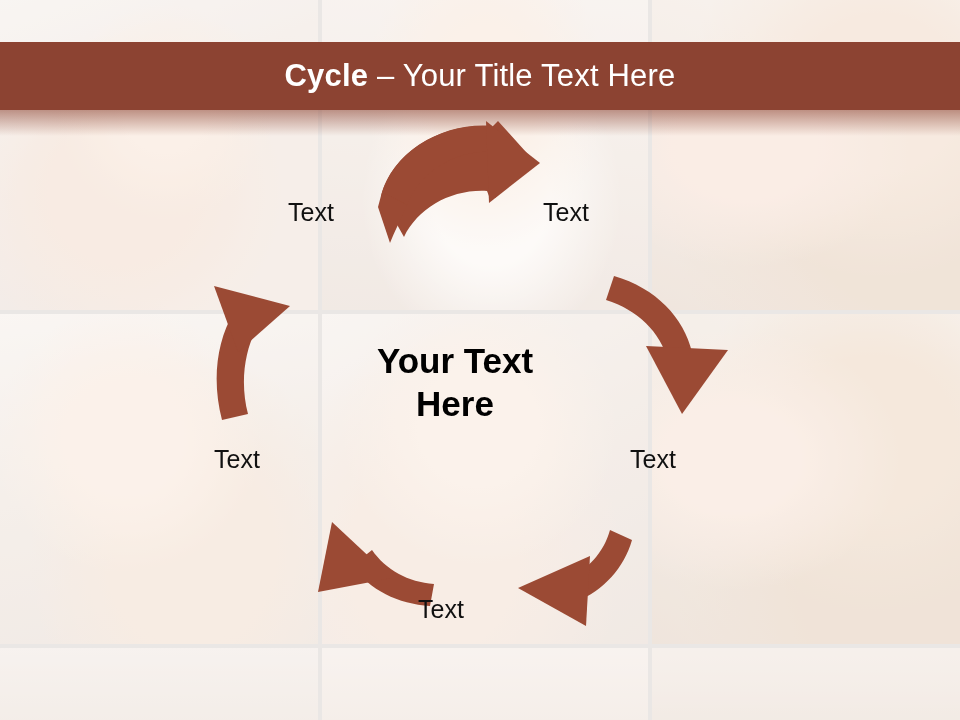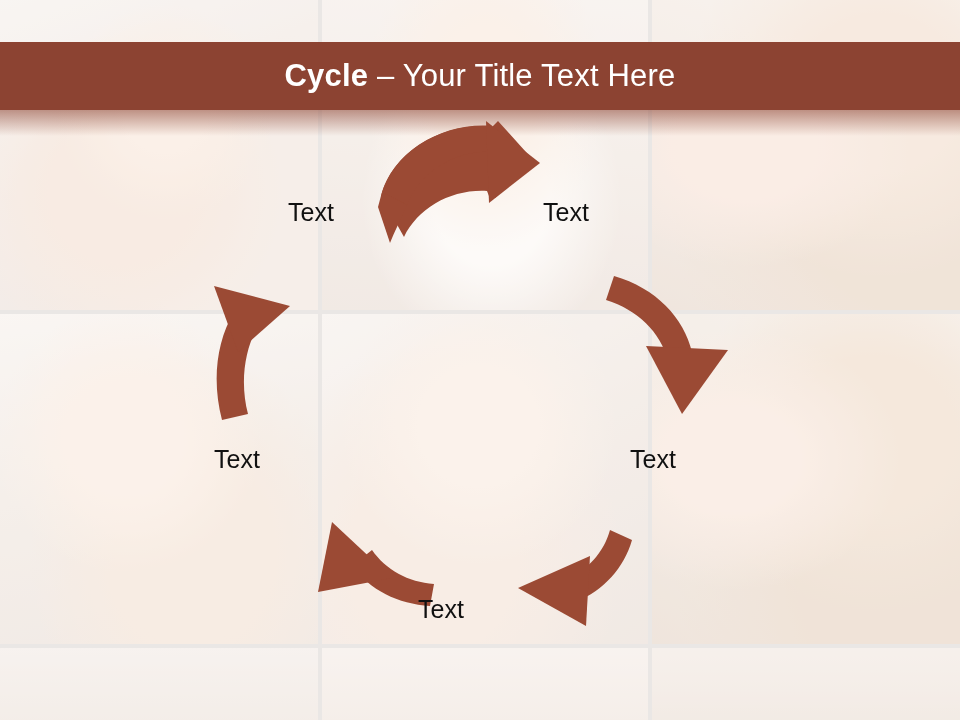--- a/index.html
+++ b/index.html
@@ -230,20 +230,24 @@
 
       <path d="M222 420
                C 212 382, 216 342, 234 312
                L 258 326
                C 244 350, 240 384, 248 414
                Z"></path>
       <path d="M214 286 L 290 306 L 238 352 Z"></path>
     </g>
   </svg>
 
+  <div class="center-text">
+    <div>Your Text</div>
+    <div>Here</div>
+  </div>
 
   <div class="label lbl-top-left">Text</div>
   <div class="label lbl-top-right">Text</div>
   <div class="label lbl-right">Text</div>
   <div class="label lbl-bottom">Text</div>
   <div class="label lbl-left">Text</div>
 
 </div>
 
 </body></html>

